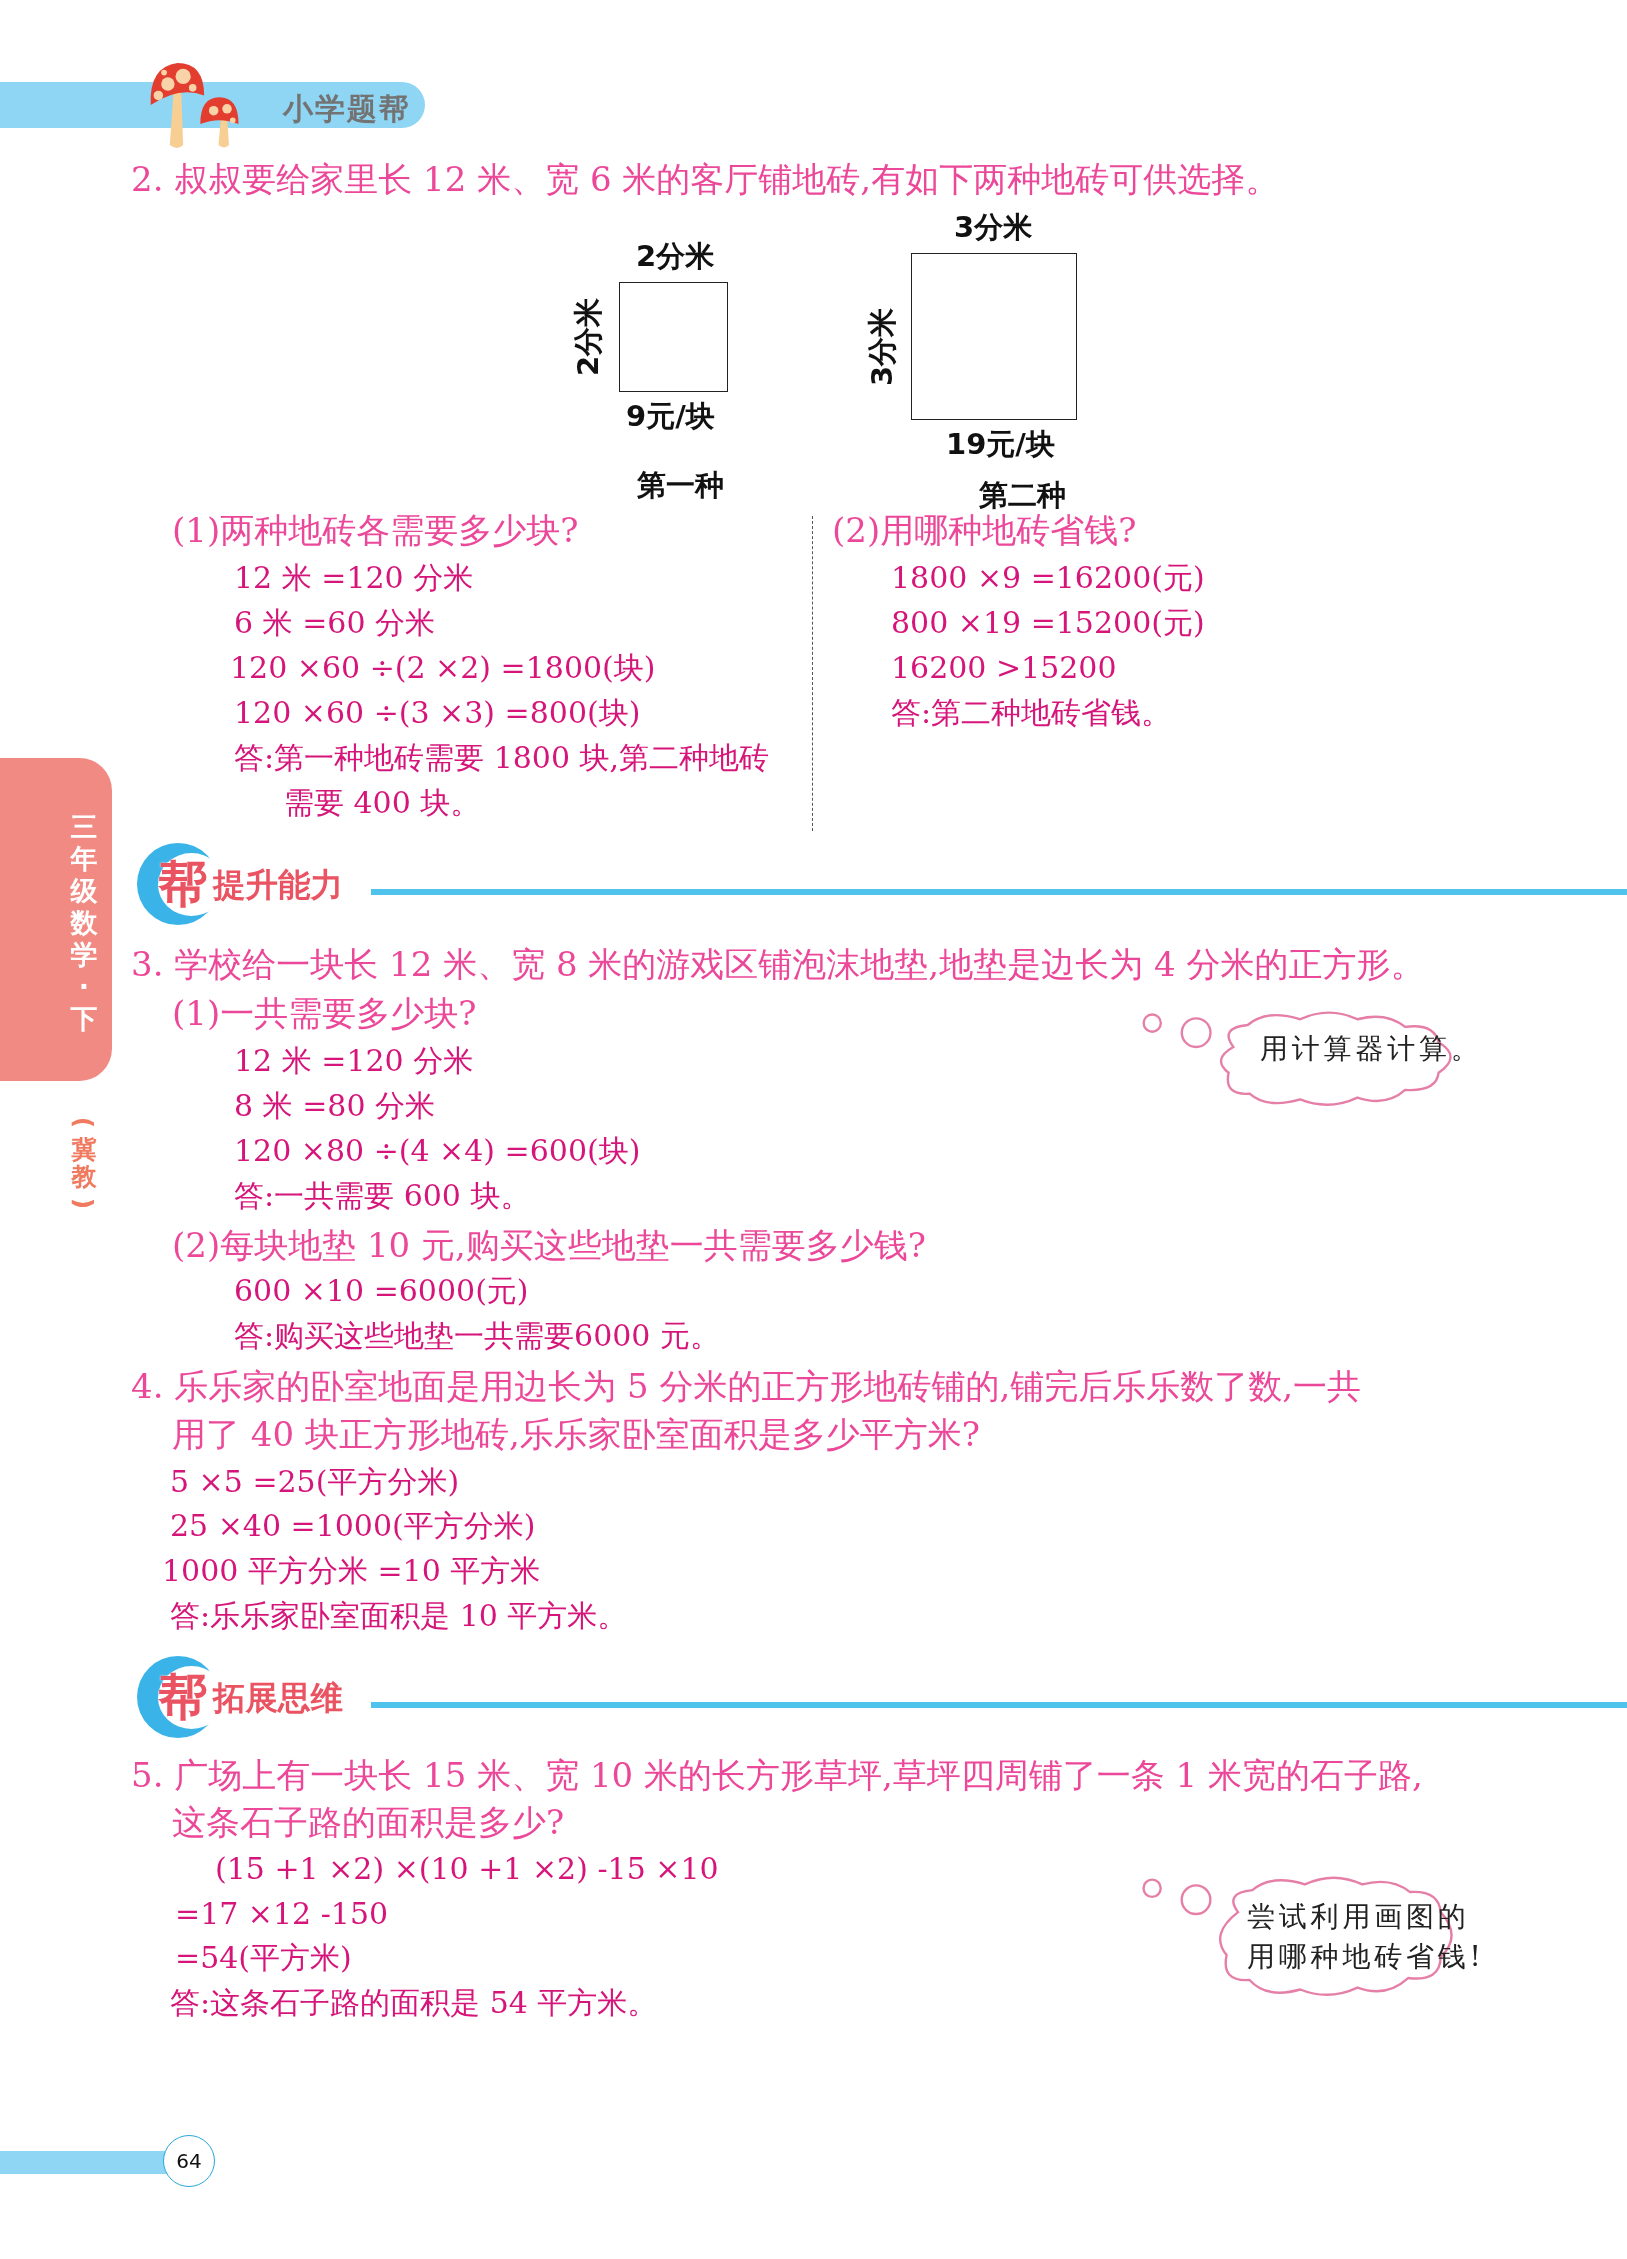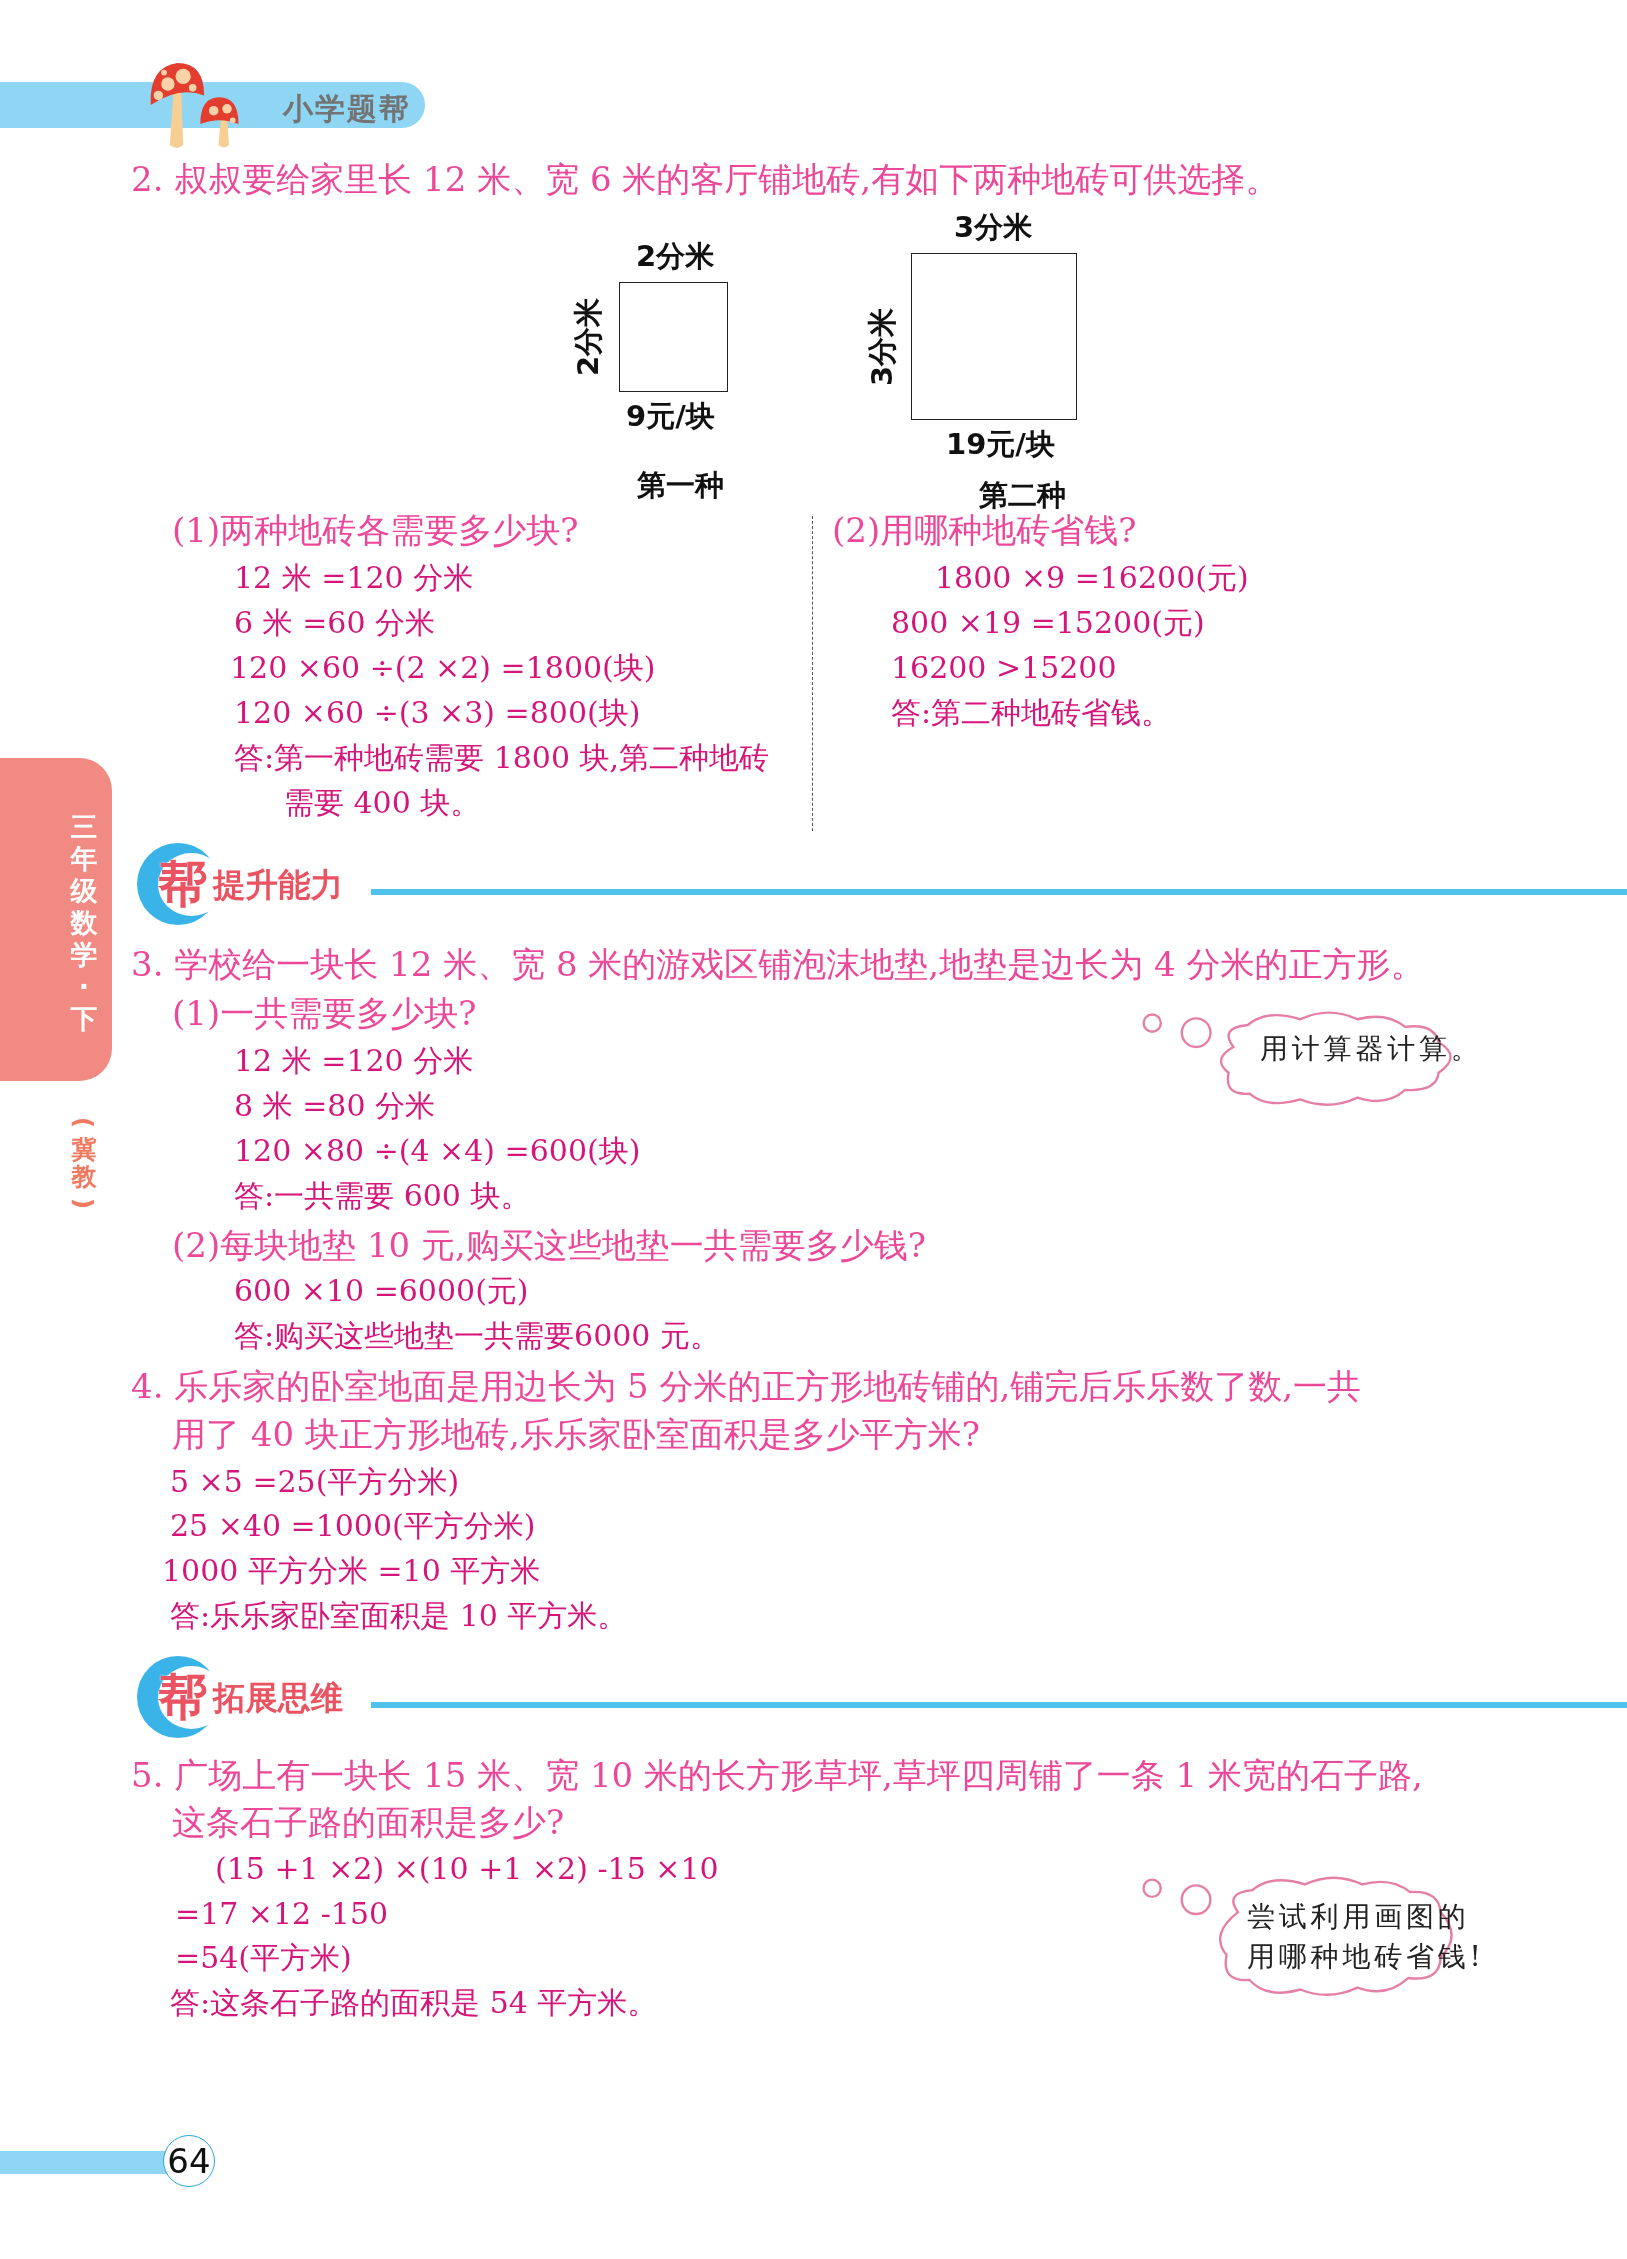--- a/index.html
+++ b/index.html
@@ -73,21 +73,21 @@
 <div class="abs ans" style="left:234px; top:559px;">12 米 =120 分米</div>
 <div class="abs ans" style="left:234px; top:604px;">6 米 =60 分米</div>
 <div class="abs ans" style="left:230px; top:649px;">120 ×60 ÷(2 ×2) =1800(块)</div>
 <div class="abs ans" style="left:234px; top:694px;">120 ×60 ÷(3 ×3) =800(块)</div>
 <div class="abs ans" style="left:234px; top:739px;">答:第一种地砖需要 1800 块,第二种地砖</div>
 <div class="abs ans" style="left:284px; top:784px;">需要 400 块。</div>
 
 <div class="abs" style="left:812px; top:516px; height:315px; border-left:1.9px dashed #555;"></div>
 
 <div class="abs q" style="left:832px; top:509px;">(2)用哪种地砖省钱?</div>
-<div class="abs ans" style="left:891px; top:559px;margin-left:44px;">1800 ×9 =16200(元)</div>
+<div class="abs ans" style="left:891px; top:559px;">1800 ×9 =16200(元)</div>
 <div class="abs ans" style="left:891px; top:604px;">800 ×19 =15200(元)</div>
 <div class="abs ans" style="left:891px; top:649px;">16200 &gt;15200</div>
 <div class="abs ans" style="left:891px; top:694px;">答:第二种地砖省钱。</div>
 
 <div class="abs" style="left:137px; top:843px; width:1357px; height:86px;">
   <div class="sec-circle"></div>
   <div class="sec-bang">帮</div>
   <div class="sec-title">提升能力</div>
   <div class="sec-line" style="left:234px; top:46px; width:1257px;"></div>
 </div>
@@ -135,15 +135,15 @@
   <circle cx="66" cy="32" r="15" fill="none" stroke="#e67fa8" stroke-width="2.5"></circle>
   <path d="M110 45 Q95 25 125 22 Q145 5 180 16 Q210 2 240 16 Q270 8 290 24 Q320 22 322 45 Q345 70 322 92 Q322 118 288 114 Q265 135 235 124 Q205 138 175 126 Q140 136 122 116 Q92 118 98 90 Q80 68 110 45 Z" fill="#fff" stroke="#e67fa8" stroke-width="2.5"></path>
 </svg>
 <div class="abs cloud-text" style="left:1247px; top:1897px;">
   <div>尝试利用画图的</div>
   <div>用哪种地砖省钱!</div>
 </div>
 
 <div class="abs" style="left:0; top:2151px; width:182px; height:23px; background:#8fd6f4;"></div>
 <div class="abs" style="left:163px; top:2135px; width:50px; height:50px; border:1.9px solid #29a8dc; border-radius:50%; background:#fff; display:flex; align-items:center; justify-content:center;">
-  <span style="font-family:'DejaVu Sans','Liberation Sans',sans-serif; font-size:34px; color:#111;">64</span>
+  <span style="font-family:'DejaVu Sans','Liberation Sans',sans-serif; font-size:20px; color:#111;">64</span>
 </div>
 
 
 </body></html>

